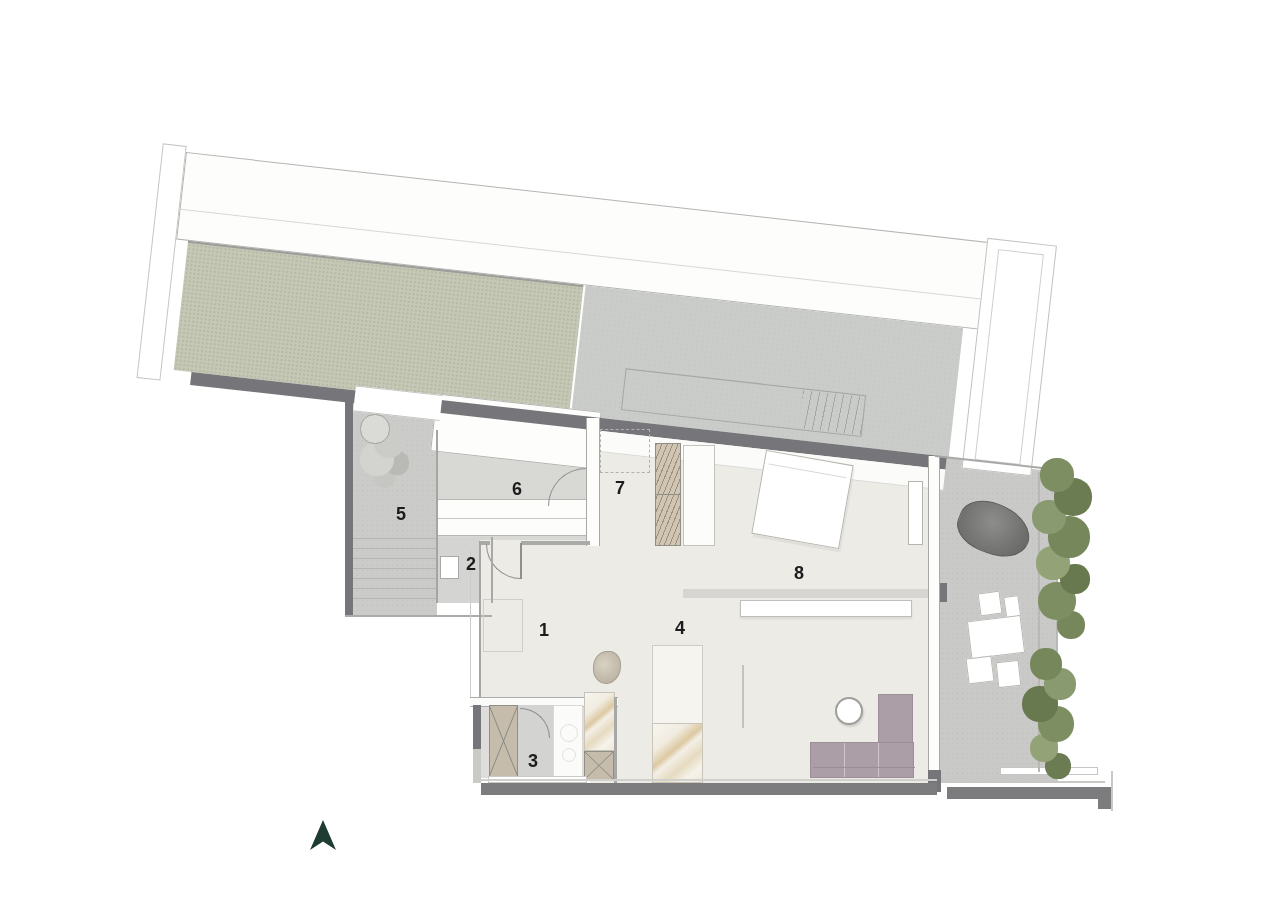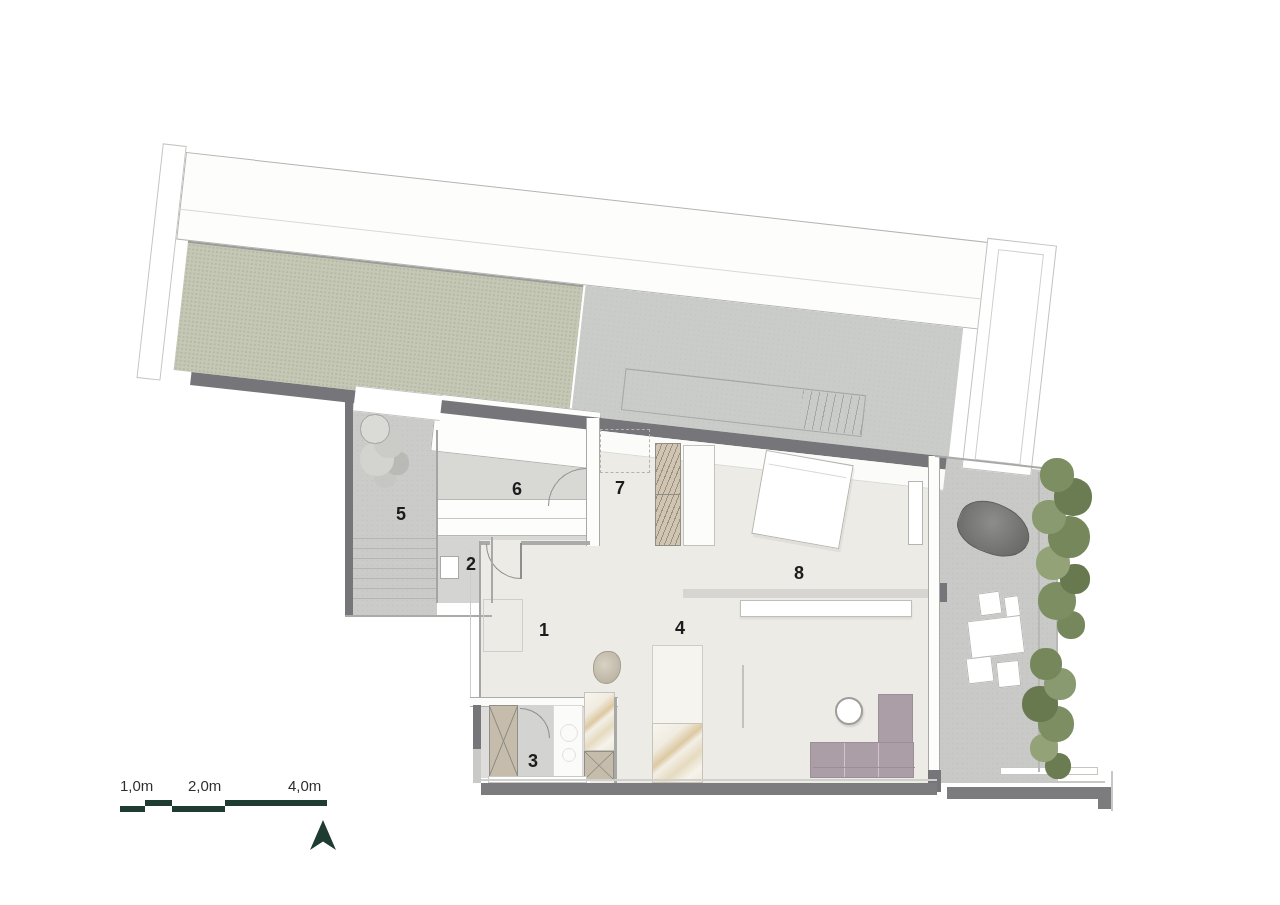--- a/index.html
+++ b/index.html
@@ -150,24 +150,15 @@
 
   <div class="abs room-label" style="left:544px;top:630px;">1</div>
   <div class="abs room-label" style="left:471px;top:564px;">2</div>
   <div class="abs room-label" style="left:533px;top:761px;">3</div>
   <div class="abs room-label" style="left:680px;top:628px;">4</div>
   <div class="abs room-label" style="left:401px;top:514px;">5</div>
   <div class="abs room-label" style="left:517px;top:489px;">6</div>
   <div class="abs room-label" style="left:620px;top:488px;">7</div>
   <div class="abs room-label" style="left:799px;top:573px;">8</div>
 
-  <div class="abs" style="left:110px;top:775px;width:240px;height:45px;">
-    <div class="abs scale-label" style="left:10px;top:2px;">1,0m</div>
-    <div class="abs scale-label" style="left:78px;top:2px;">2,0m</div>
-    <div class="abs scale-label" style="left:178px;top:2px;">4,0m</div>
-    <div class="abs seg" style="left:10px;top:31px;width:25px;height:6px;"></div>
-    <div class="abs seg" style="left:35px;top:25px;width:27px;height:6px;"></div>
-    <div class="abs seg" style="left:62px;top:31px;width:53px;height:6px;"></div>
-    <div class="abs seg" style="left:115px;top:25px;width:102px;height:6px;"></div>
-  </div>
   <div class="abs" style="left:310px;top:820px;width:26px;height:30px;background:#1f3c33;clip-path:polygon(50% 0, 100% 100%, 50% 72%, 0 100%);"></div>
 
 </div>
 
 </body></html>

